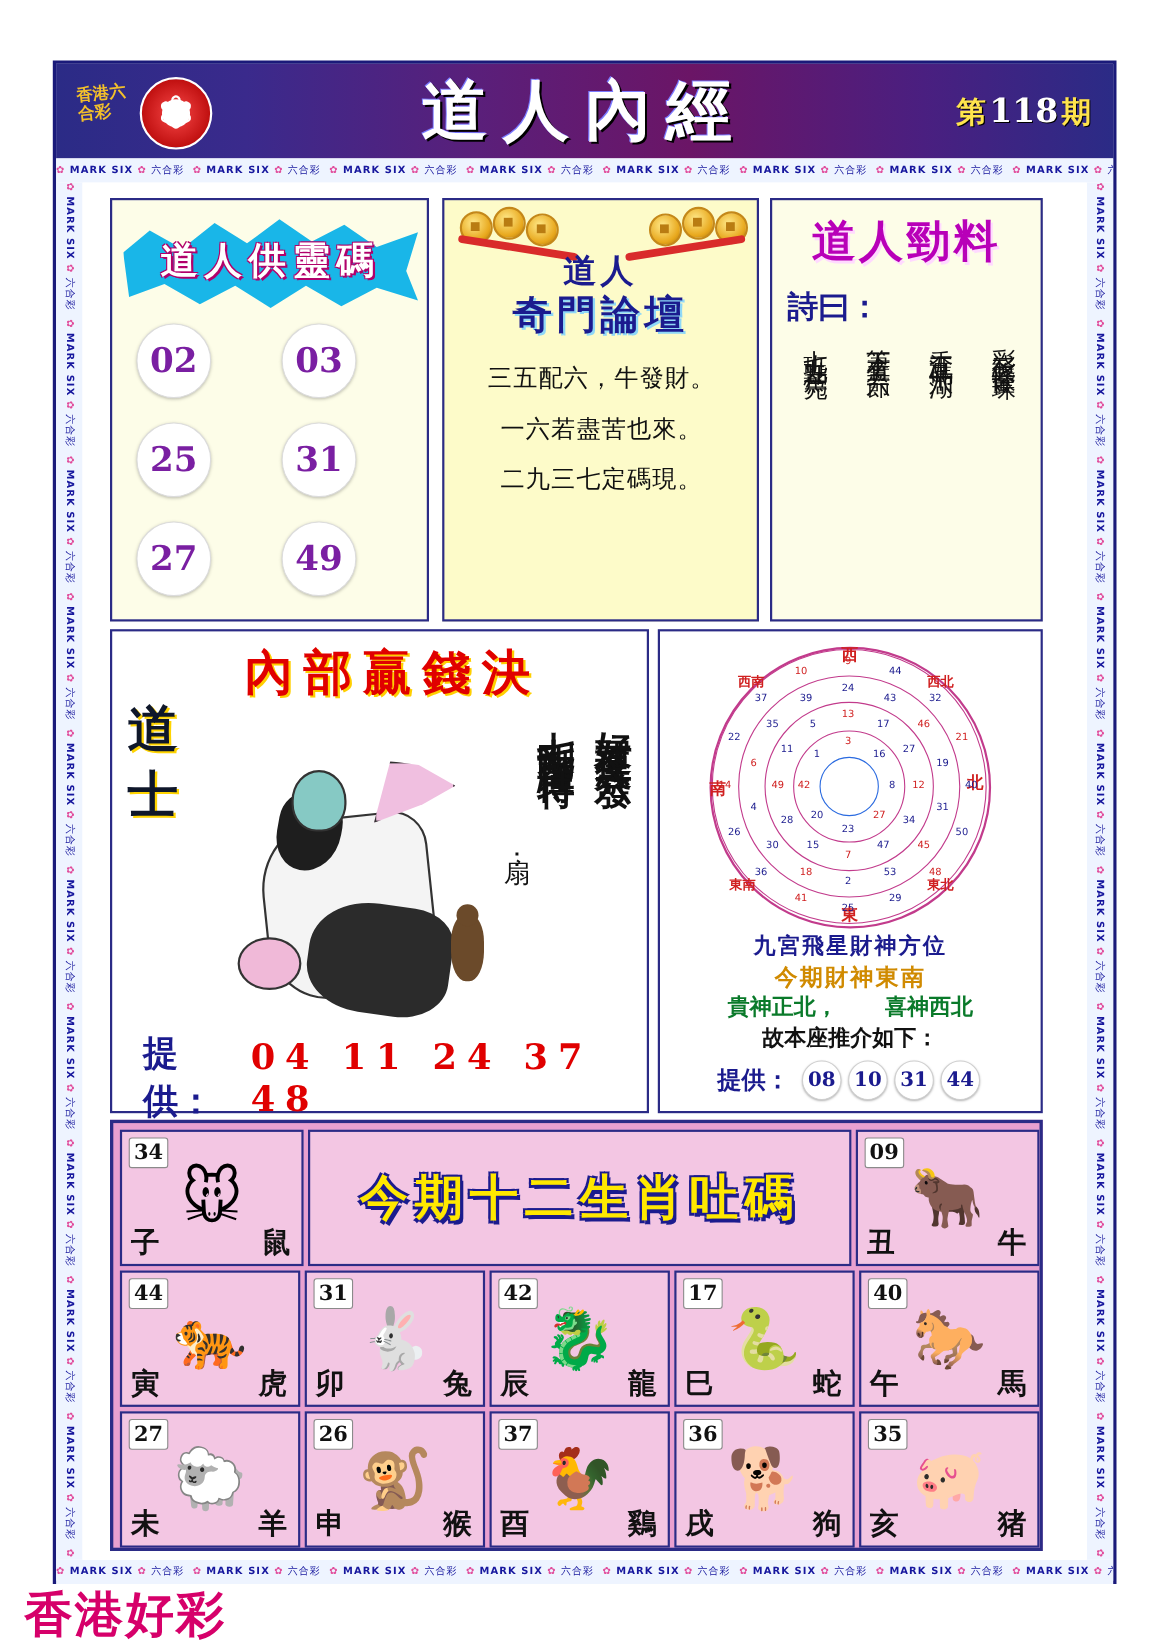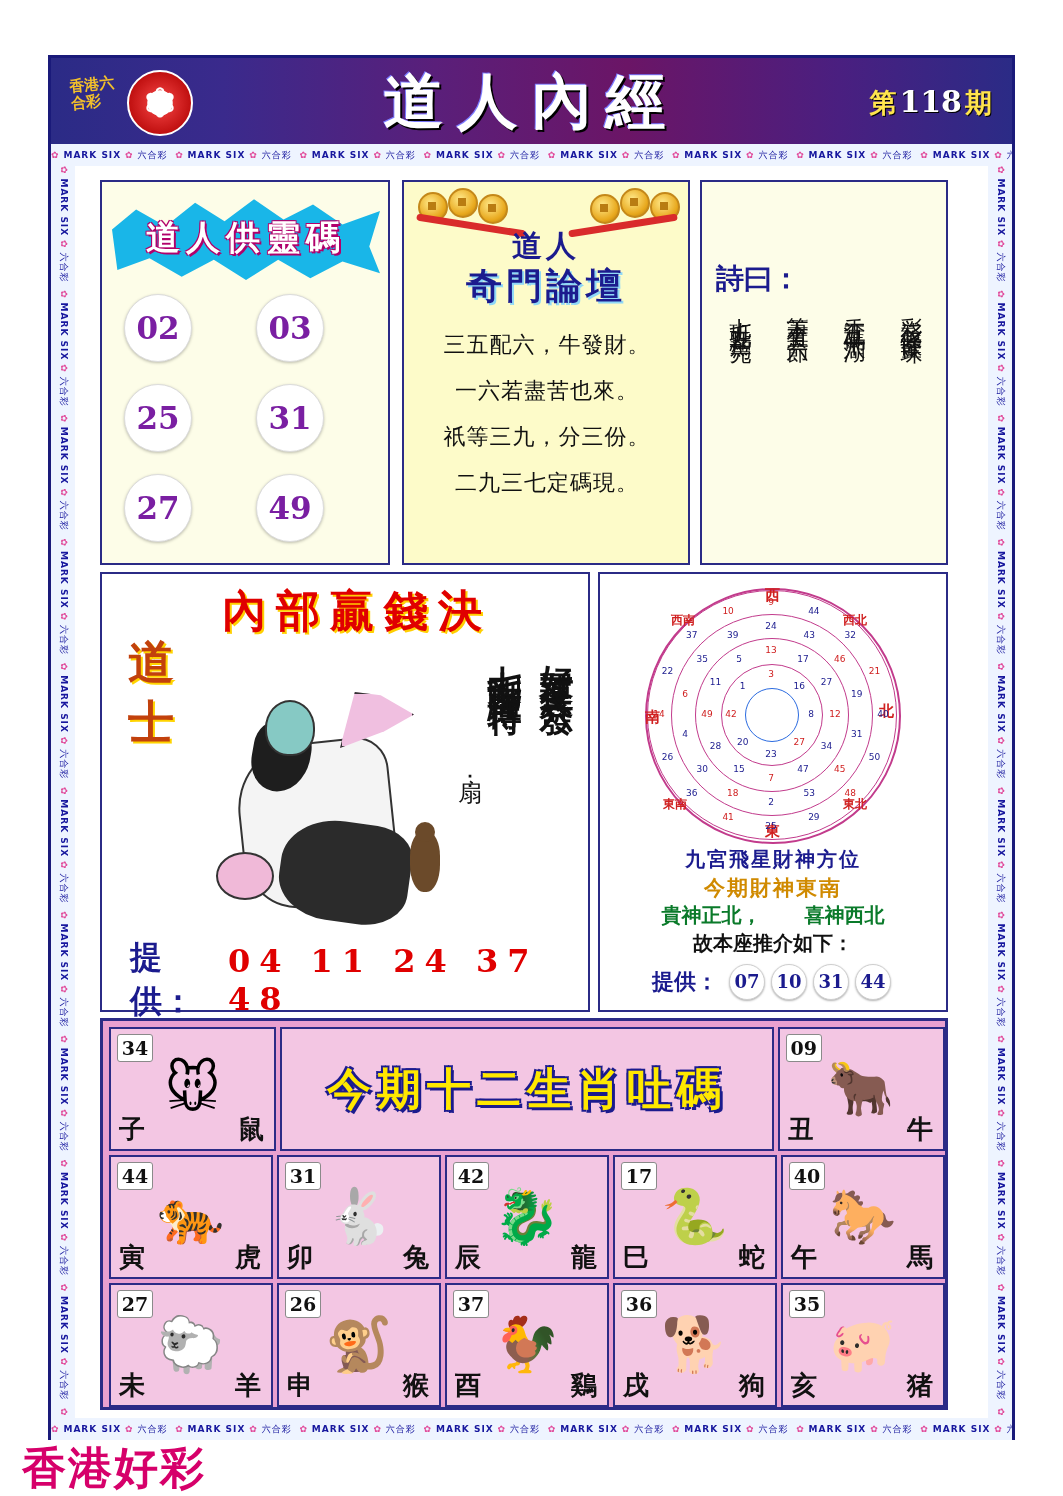--- a/index.html
+++ b/index.html
@@ -204,23 +204,23 @@
   .nb-head{
     position:absolute;left:120px;top:8px;width:360px;height:58px;
     font-family:Liberation Sans, sans-serif;
     font-size:44px;font-weight:bold;color:#e00000;letter-spacing:10px;
     text-shadow:2px 2px 0 #ffcf00;
     white-space:nowrap;
   }
   .nb-daoshi{
     position:absolute;left:14px;top:58px;width:70px;
     font-family:"DejaVu Serif","Liberation Serif",serif;
-    font-size:46px;font-weight:bold;color:#c2410c;
+    font-size:46px;font-weight:bold;color:#0f172a;
     text-shadow:2px 2px 0 #ffd400;
-    line-height:60px;text-align:center;
+    line-height:60px;
   }
   .nb-art{
     position:absolute;left:88px;top:78px;width:260px;height:280px;
   }
   .nb-figure{
     position:absolute;left:20px;top:30px;width:220px;height:240px;
   }
   .robe{
     position:absolute;left:30px;top:60px;width:150px;height:160px;
     background:#f4f4f4;border:2px solid #333;
@@ -465,26 +465,26 @@
       <div class="coin" style="left:216px;top:2px;"></div>
       <div class="coin" style="left:246px;top:6px;"></div>
       <div class="ribbon" style="left:12px;top:36px;width:110px;transform:rotate(9deg);"></div>
       <div class="ribbon" style="left:164px;top:36px;width:110px;transform:rotate(-9deg);"></div>
     </div>
     <div class="qm-title1">道人</div>
     <div class="qm-title2">奇門論壇</div>
     <div class="qm-lines">
       <div>三五配六，牛發財。</div>
       <div>一六若盡苦也來。</div>
-      <div>祇等三九，分三份。</div>
       <div>二九三七定碼現。</div>
     </div>
   </div>
 
   <div class="panel" id="p-jingliao">
+    <div class="jl-title">道人勁料</div>
     <div class="jl-shiyue">詩曰：</div>
     <div class="jl-verses">
       <div class="jl-col">彩綫三條嵌金珠</div>
       <div class="jl-col">香江五碼十八湖</div>
       <div class="jl-col">筆下有笋三六節</div>
       <div class="jl-col">七班九點二爲先</div>
     </div>
   </div>
 
   <div class="panel" id="p-neibu">
@@ -582,21 +582,21 @@
     </div>
     <div class="jg-t1">九宮飛星財神方位</div>
     <div class="jg-t2">今期財神東南</div>
     <div class="jg-t3">
       <span>貴神正北，</span>
       <span>喜神西北</span>
     </div>
     <div class="jg-t4">故本座推介如下：</div>
     <div class="jg-bottom">
       <span class="jg-label">提供：</span>
-      <span class="jg-ball">07</span>
+      <span class="jg-ball">08</span>
       <span class="jg-ball">10</span>
       <span class="jg-ball">31</span>
       <span class="jg-ball">44</span>
     </div>
   </div>
 
   <div class="panel" id="p-zodiac">
 
     <div class="z-row">
       <div class="z-cell">

